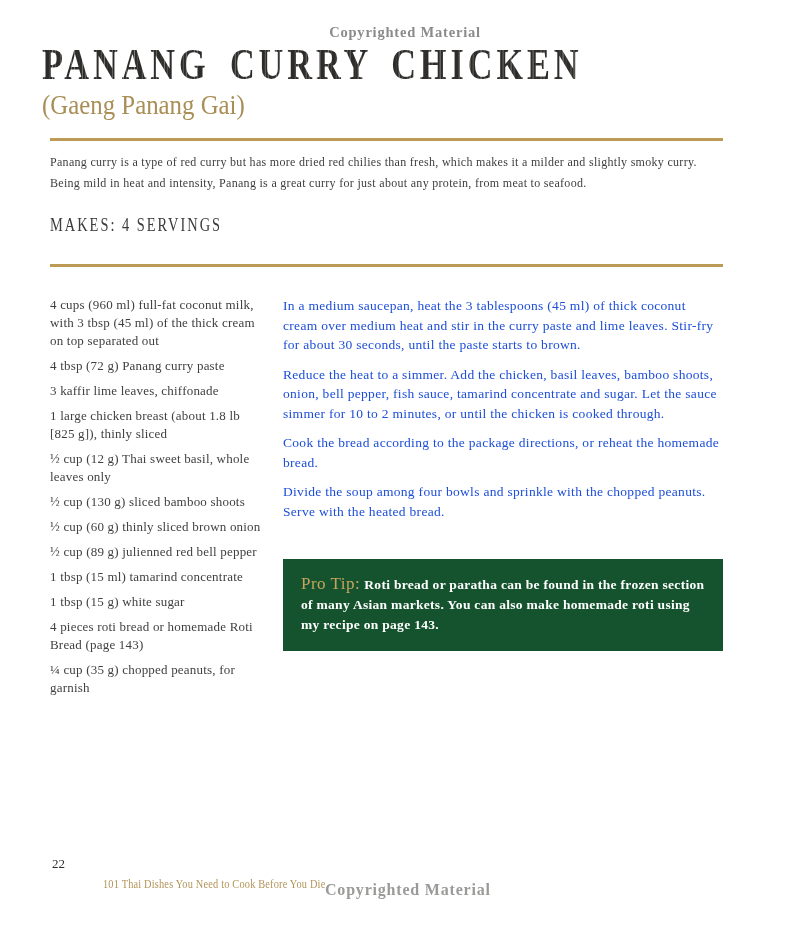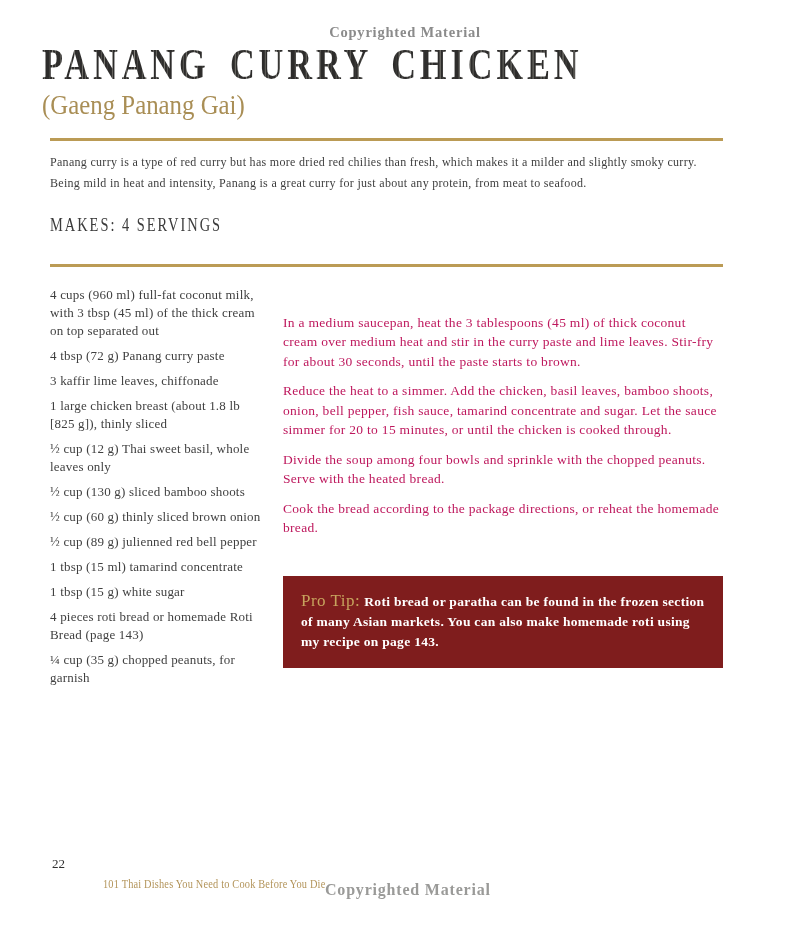--- a/index.html
+++ b/index.html
@@ -55,38 +55,37 @@
     color:#3e3e3e;
   }
   .makes {
     position:absolute; top:215px; left:50px;
     font-size:18px; font-weight:400; color:#3b3b3b;
     letter-spacing:2.5px;
     transform:scaleX(0.8); transform-origin:left center;
     white-space:nowrap;
   }
   .columns {
-    position:absolute; top:286px; left:50px; width:673px;
+    position:absolute; top:296px; left:50px; width:673px;
     display:flex;
-    align-items:center;
   }
   .col-ingredients { width:215px; flex:0 0 215px; }
   .col-ingredients p {
     font-size:13px; line-height:18px; letter-spacing:0.2px;
     color:#3f3f3f; margin-bottom:7px;
   }
   .col-instructions { margin-left:18px; width:440px; flex:0 0 440px; }
   .col-instructions p {
     font-size:13.5px; line-height:19.5px; letter-spacing:0.3px;
-    color:#be185d; margin-bottom:10px;
+    color:#1d4ed8; margin-bottom:10px;
   }
   .pro-tip {
     margin-top:38px;
     width:440px;
-    background:#7f1d1d;
+    background:#14532d;
     padding:15px 18px 16px 18px;
   }
   .pro-tip-body {
     font-size:13.5px; line-height:20px; letter-spacing:0.3px;
     font-weight:bold; color:#ffffff;
   }
   .pro-tip-label {
     font-size:17px; font-weight:400; color:#c7a45e;
     letter-spacing:0.5px;
     margin-right:4px;
@@ -141,23 +140,23 @@
       <p>½ cup (60 g) thinly sliced brown onion</p>
       <p>½ cup (89 g) julienned red bell pepper</p>
       <p>1 tbsp (15 ml) tamarind concentrate</p>
       <p>1 tbsp (15 g) white sugar</p>
       <p>4 pieces roti bread or homemade Roti Bread (page 143)</p>
       <p>¼ cup (35 g) chopped peanuts, for garnish</p>
     </div>
 
     <div class="col-instructions">
       <p>In a medium saucepan, heat the 3 tablespoons (45 ml) of thick coconut cream over medium heat and stir in the curry paste and lime leaves. Stir-fry for about 30 seconds, until the paste starts to brown.</p>
-      <p>Reduce the heat to a simmer. Add the chicken, basil leaves, bamboo shoots, onion, bell pepper, fish sauce, tamarind concentrate and sugar. Let the sauce simmer for 20 to 15 minutes, or until the chicken is cooked through.</p>
+      <p>Reduce the heat to a simmer. Add the chicken, basil leaves, bamboo shoots, onion, bell pepper, fish sauce, tamarind concentrate and sugar. Let the sauce simmer for 10 to 2 minutes, or until the chicken is cooked through.</p>
+      <p>Cook the bread according to the package directions, or reheat the homemade bread.</p>
       <p>Divide the soup among four bowls and sprinkle with the chopped peanuts. Serve with the heated bread.</p>
-      <p>Cook the bread according to the package directions, or reheat the homemade bread.</p>
 
       <div class="pro-tip">
         <span class="pro-tip-body"><span class="pro-tip-label">Pro Tip:</span><span>Roti bread or paratha can be found in the frozen section of many Asian markets. You can also make homemade roti using my recipe on page 143.</span></span>
       </div>
     </div>
 
   </div>
 
   <div class="footer-page-number">22</div>
 

